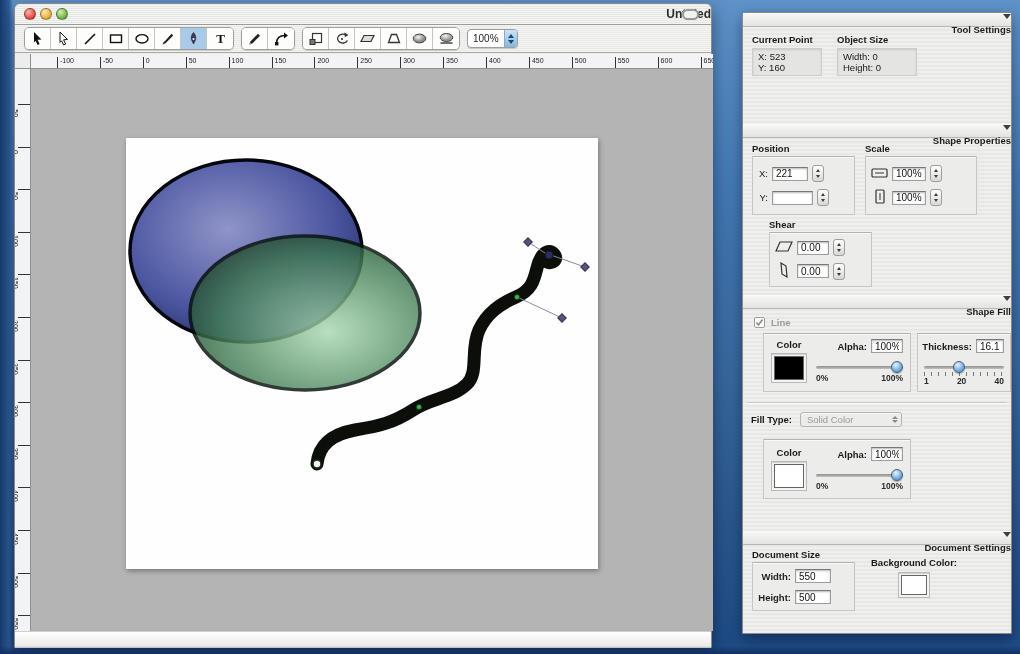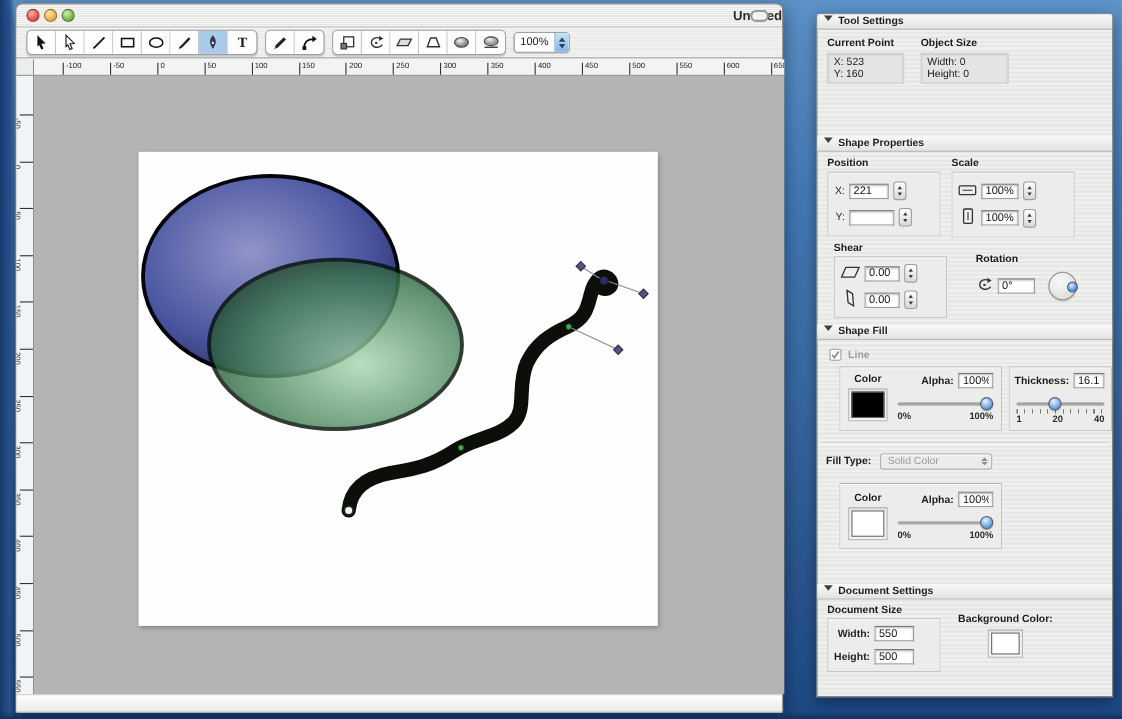--- a/index.html
+++ b/index.html
@@ -75,24 +75,24 @@
     border:1px solid #8a8a88; border-radius:5px 5px 0 0; box-shadow:0 5px 14px rgba(0,0,20,.4);
     font-size:9.5px; color:#222; }
   .ip-titlebar { height:16px; background:repeating-linear-gradient(0deg,#f2f2f0 0 1px,#e2e2e0 1px 2px);
     border-bottom:1px solid #a2a2a0; border-radius:5px 5px 0 0; position:relative;
     display:flex; align-items:center; }
   .ip-lights { display:flex; gap:4px; margin-left:7px; }
   .ip-light { width:9px; height:9px; border-radius:50%; border:1px solid #8e8e8c; background:#dcdcda; }
   .ip-title { position:absolute; left:0; right:0; text-align:center; font-size:9px;
     font-weight:bold; color:#444; }
 
-  .section-header { height:14px; display:flex; align-items:flex-start; gap:5px; padding-left:6px;
+  .section-header { height:14px; display:flex; align-items:flex-end; gap:5px; padding-left:6px;
     background:linear-gradient(180deg,#f7f7f5,#e3e3e1);
     border-top:1px solid #fbfbf9; border-bottom:1px solid #b6b6b4;
-    font-weight:bold; font-size:9.5px; color:#1d1d1d; }
+    font-weight:bold; font-size:9.5px; color:#1d1d1d;flex-direction:column; }
   .disclosure { width:0; height:0; border-left:4px solid transparent; border-right:4px solid transparent;
     border-top:5px solid #3f3f3f; }
 
   .section-body { position:relative; }
   .grouplabel { font-weight:bold; font-size:9.5px; color:#1a1a1a; }
   .groupbox { border:1px solid #c6c6c4; border-top-color:#b2b2b0; background:#ececea;
     box-shadow:inset 0 1px 0 #fafaf8; border-radius:1px; }
   .recessed { border:1px solid #cdcdcb; background:#e4e4e2; box-shadow:inset 0 1px 2px rgba(0,0,0,.12);
     padding:2px 5px; font-size:9.5px; line-height:11px; color:#1a1a1a; }
 
@@ -521,21 +521,21 @@
                   </svg></span>
               <input class="field" style="width: 34px;" value="100%">
               <span class="stepper">
                   <i class="up"></i>
                   <i class="dn"></i>
                 </span>
             </div>
           </div>
         </div>
       </div>
-      <div style="display:flex; gap:26px; padding:4px 0 0 15px;">
+      <div style="display:flex; gap:6px; padding:4px 0 0 26px;">
         <div style="width:103px;">
           <div class="grouplabel">Shear</div>
           <div class="groupbox" style="margin-top:2px; padding:6px 5px;">
             <div class="fieldrow">
               <span><svg width="18" height="13">
                     <path d="M5 2 L17 2 L13 11 L1 11 Z" fill="#eee" stroke="#333" stroke-width="1.2"></path>
                   </svg></span>
               <input class="field" style="width: 32px;" value="0.00">
               <span class="stepper">
                   <i class="up"></i>
@@ -547,34 +547,20 @@
                     <path d="M6 1 L11 4 L12 15 L7 12 Z" fill="#eee" stroke="#333" stroke-width="1.2"></path>
                   </svg></span>
               <input class="field" style="width: 32px;" value="0.00">
               <span class="stepper">
                   <i class="up"></i>
                   <i class="dn"></i>
                 </span>
             </div>
           </div>
         </div>
-        <div style="width:112px; padding-top:10px;">
-          <div class="grouplabel">Rotation</div>
-          <div class="fieldrow" style="margin-top:6px;">
-            <span><svg width="16" height="15">
-                  <path d="M12.5 4.5 A5.2 4.4 0 1 0 13.5 9.5" fill="none" stroke="#333" stroke-width="1.3"></path>
-                  <path d="M10.5 1.5 L14.5 4 L10.8 6.2 Z" fill="#333"></path>
-                  <circle cx="8" cy="8" r="1.1" fill="#333"></circle>
-                </svg></span>
-            <input class="field" style="width: 34px;" value="0°">
-            <span class="dial" style="margin-left:8px;">
-                <span class="dial-knob"></span>
-              </span>
-          </div>
-        </div>
       </div>
     </div>
 
     <div class="section-header">
       <span class="disclosure"></span>
       <span>Shape Fill</span>
     </div>
     <div class="section-body" style="height:222px;">
       <div style="display:flex; align-items:center; gap:6px; padding:8px 0 0 11px;">
         <span class="checkbox">

